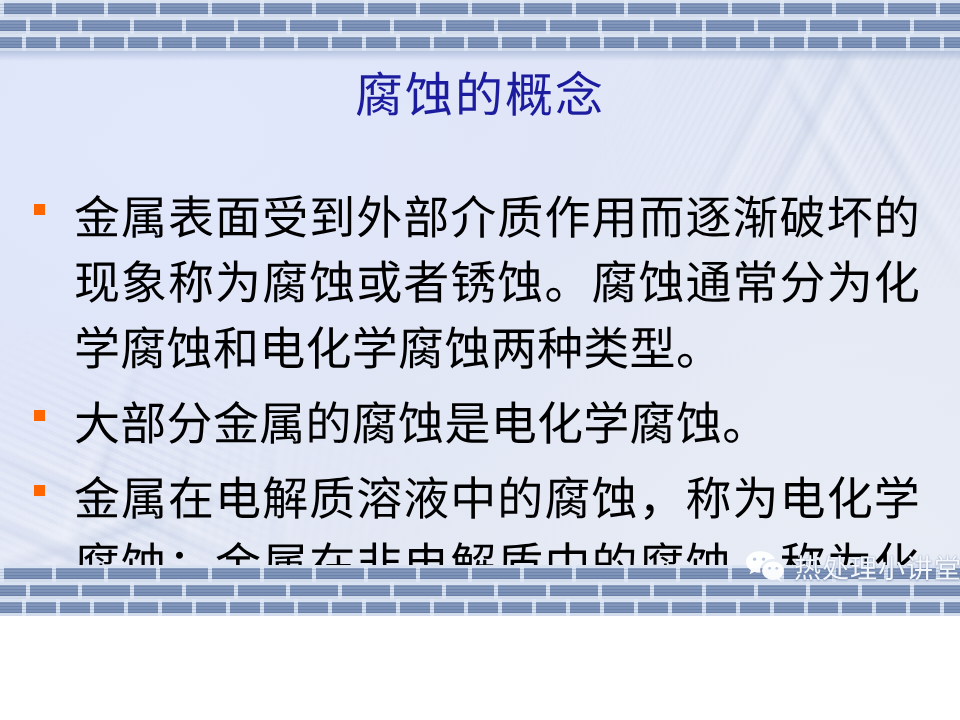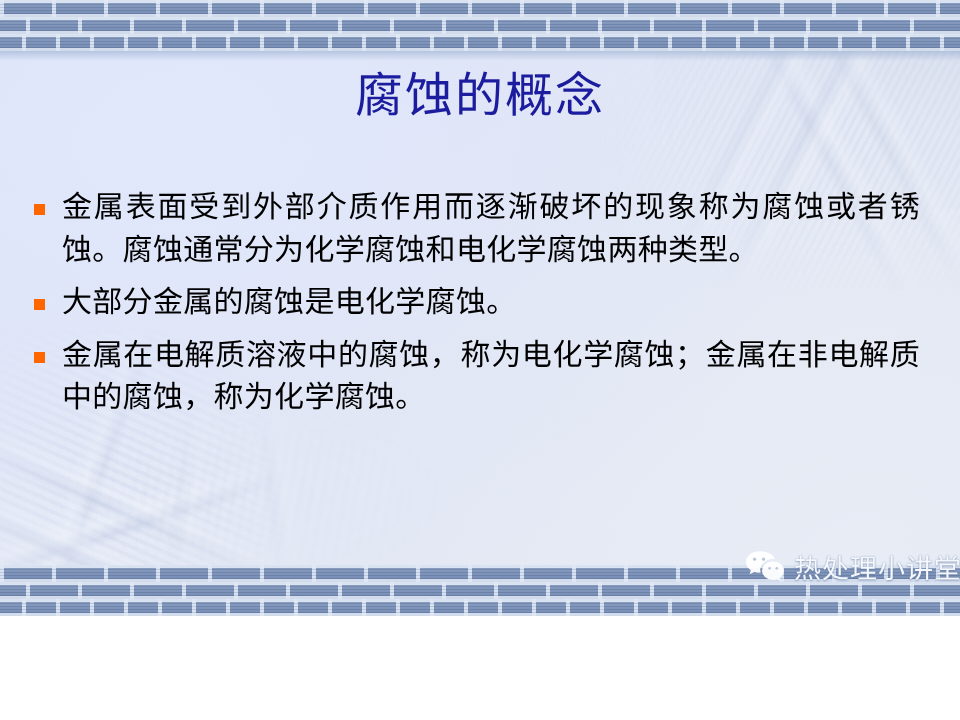--- a/index.html
+++ b/index.html
@@ -171,27 +171,28 @@
   .bullet-marker {
     flex: 0 0 auto;
     width: 11px;
     height: 11px;
     background: #ff6600;
     margin-top: 18px;
     margin-right: 17px;
   }
   .bullet-text {
     flex: 1 1 auto;
-    font-size: 30px;
+    font-size: 46px;
     line-height: 1.42;
     color: #000000;
     font-family: "Liberation Serif", "DejaVu Serif", serif;
     text-align: justify;
     text-justify: inter-ideograph;
     letter-spacing: 0.3px;
+    margin-left: 12px;
   }
   #bullet-2 .bullet-text { width: 845px; }
 
   
   #footer-logo {
     position: absolute;
     right: 22px;
     bottom: 30px;
     display: flex;
     align-items: center;

